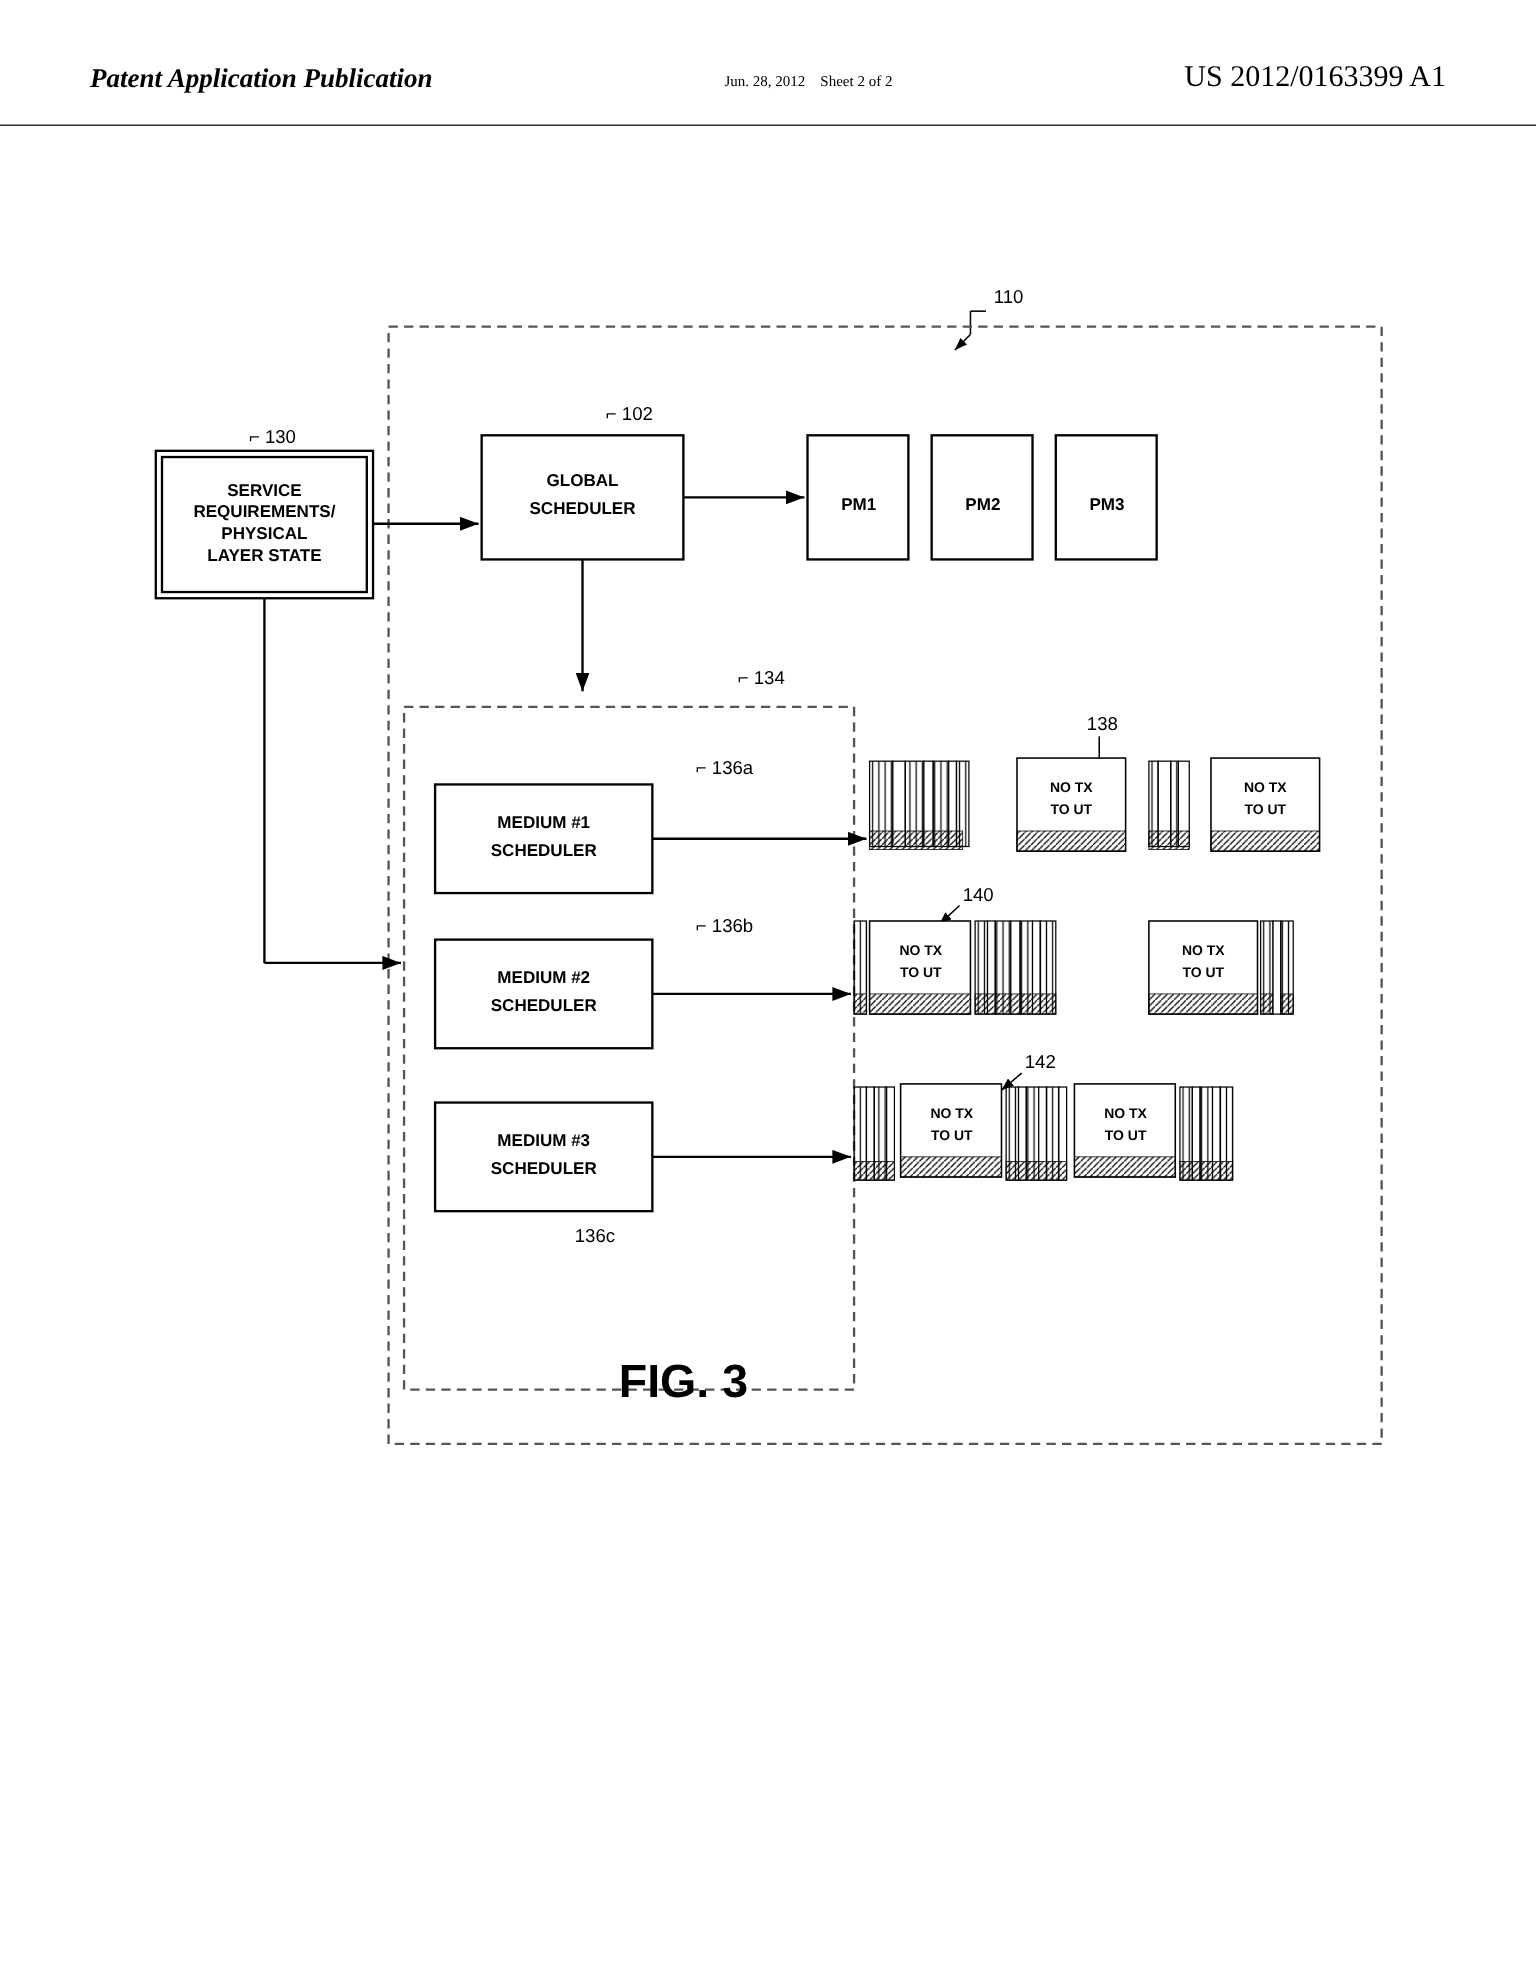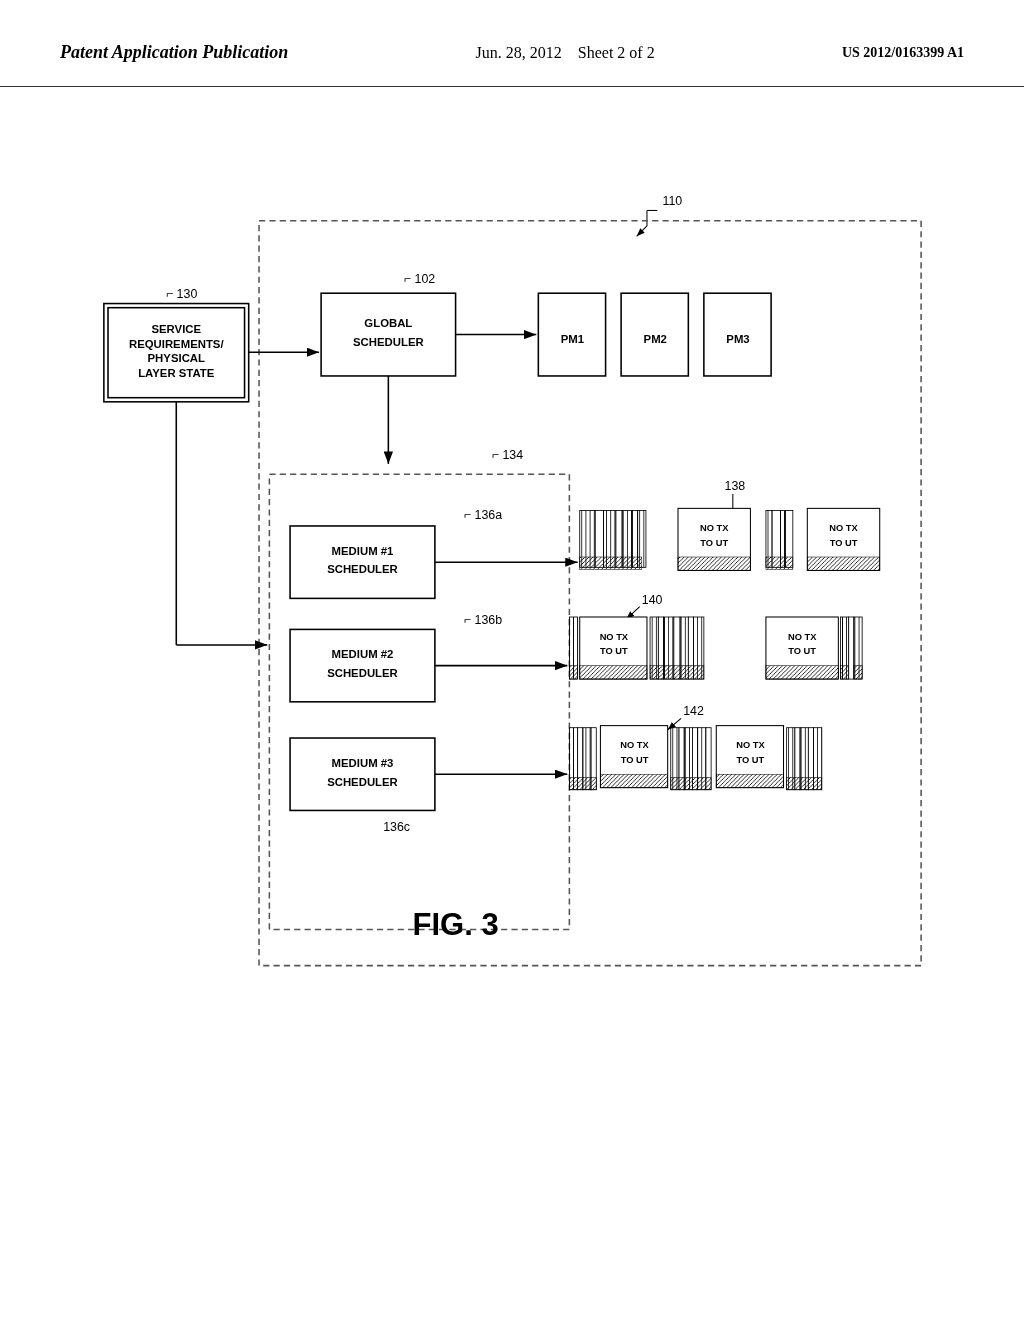--- a/index.html
+++ b/index.html
@@ -9,37 +9,37 @@
       width: 1024px;
       min-height: 1320px;
       position: relative;
       overflow-x: hidden;
     }
 
     
     .header {
       display: flex;
       justify-content: space-between;
-      align-items: center;
+      align-items: flex-end;
       padding: 40px 60px 20px 60px;
       border-bottom: 1px solid #333;
     }
     .header-left {
       font-size: 18px;
       font-weight: bold;
       font-style: italic;
     }
     .header-center {
-      font-size: 16px;
+      font-size: 10px;
       text-align: center;
       line-height: 1.6;
     }
     .header-right {
-      font-size: 14px;
-      font-weight: bold;
+      font-size: 20px;
+      font-weight: normal;
     }
 
     
     .diagram-area {
       position: relative;
       width: 100%;
       height: 900px;
       margin-top: 20px;
       margin-left: 16px;
     }

